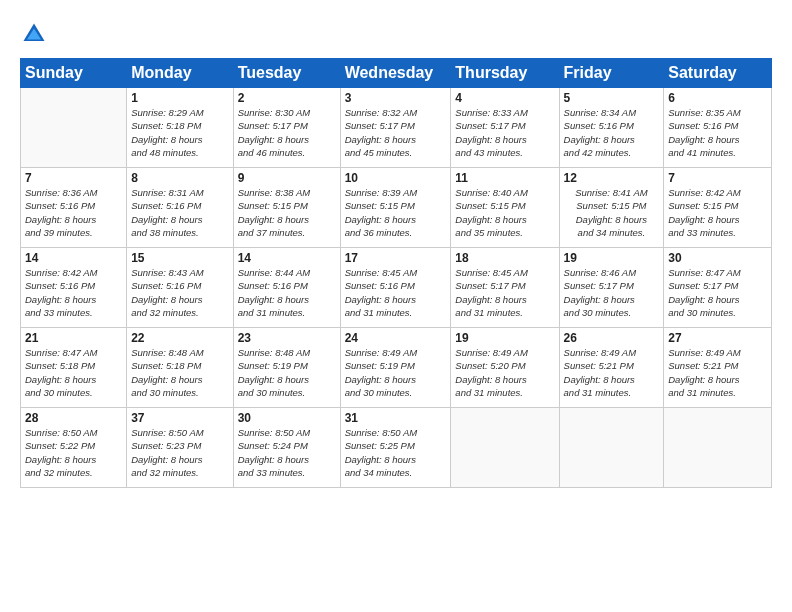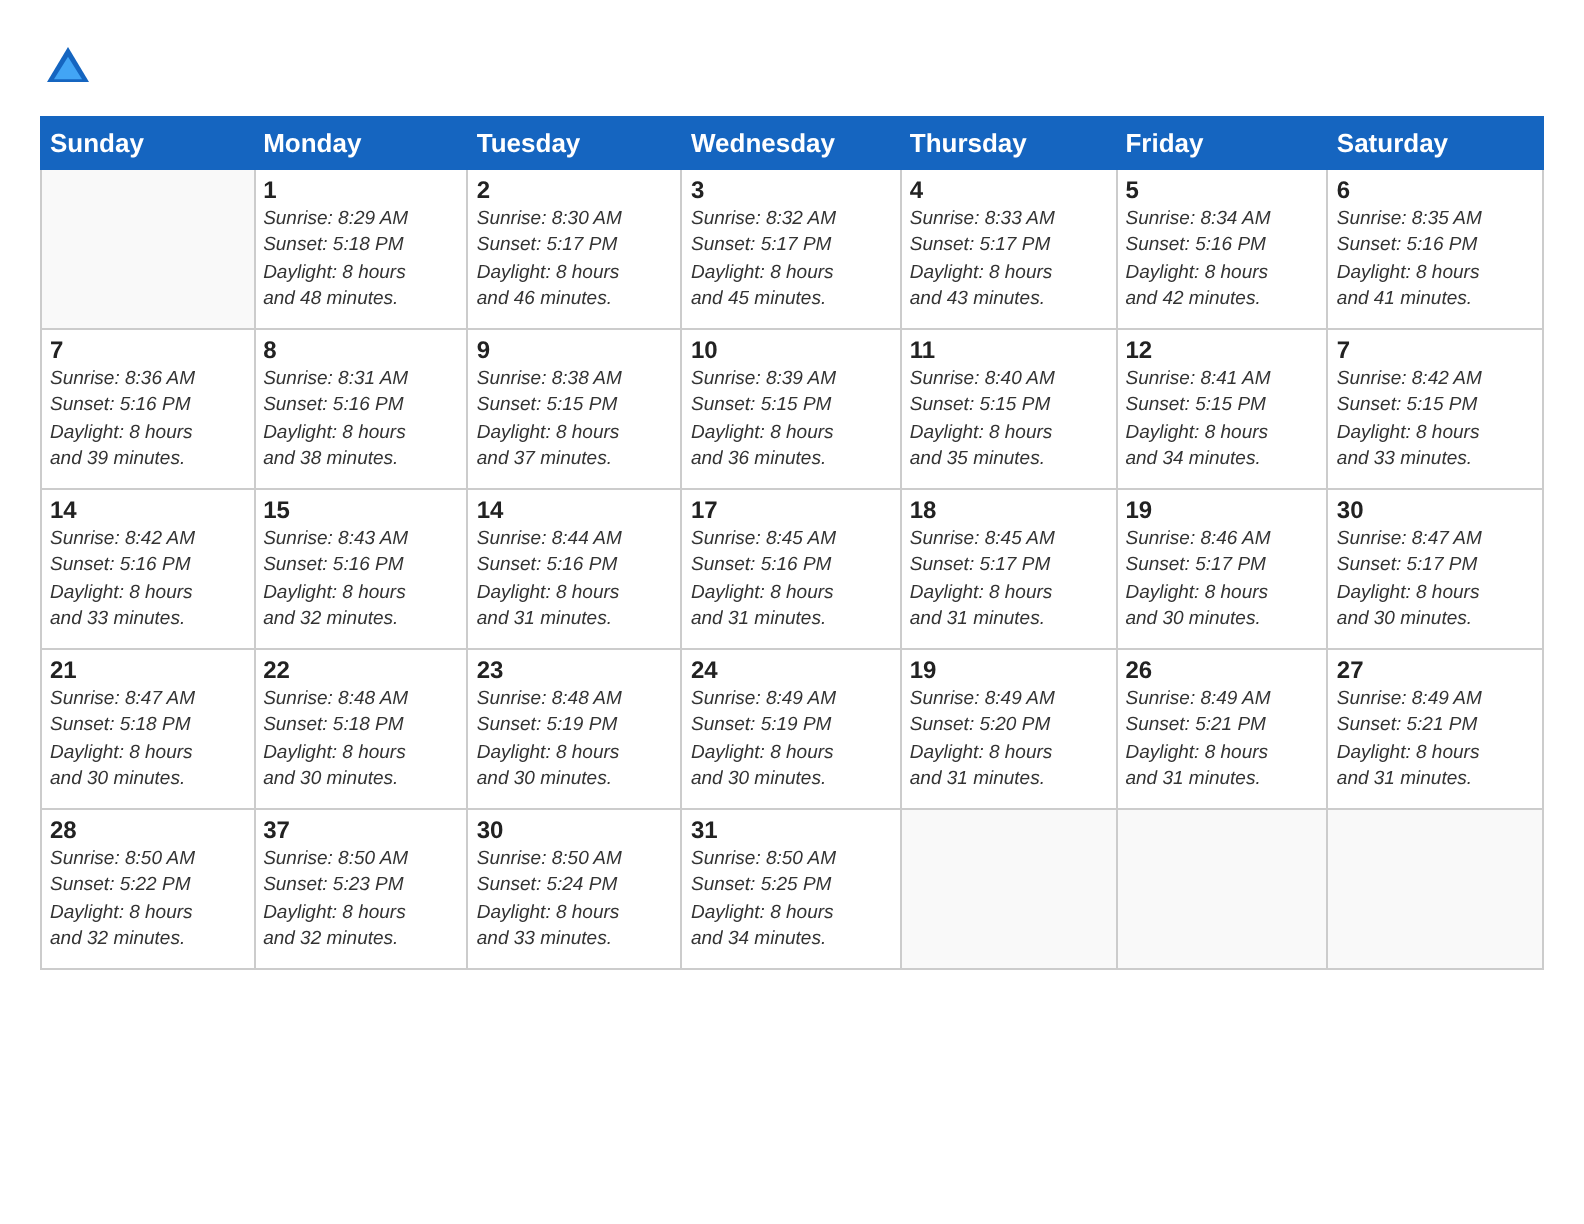--- a/index.html
+++ b/index.html
@@ -58,21 +58,21 @@
       width: 100%;
       border-collapse: collapse;
       font-size: 10.5px;
     }
     .calendar th {
       background: #1565c0;
       color: #fff;
       padding: 5px 4px;
       text-align: left;
       font-weight: bold;
-      font-size: 13px;
+      font-size: 16px;
       border: 1px solid #1565c0;
     }
     .calendar td {
       border: 1px solid #ccc;
       vertical-align: top;
       padding: 3px 4px;
       width: 113px;
       min-height: 80px;
       height: 80px;
     }
@@ -203,21 +203,21 @@
           </td>
           <td>
             <span class="day-number">11</span>
             <div class="day-info" style="white-space: pre-line;">Sunrise: 8:40 AM
 Sunset: 5:15 PM
 Daylight: 8 hours
 and 35 minutes.</div>
           </td>
           <td>
             <span class="day-number">12</span>
-            <div class="day-info" style="white-space: pre-line;">Sunrise: 8:41 AM
+            <div class="day-info" style="white-space: pre-line; text-align: center;">Sunrise: 8:41 AM
 Sunset: 5:15 PM
 Daylight: 8 hours
 and 34 minutes.</div>
           </td>
           <td>
             <span class="day-number">7</span>
             <div class="day-info" style="white-space: pre-line;">Sunrise: 8:42 AM
 Sunset: 5:15 PM
 Daylight: 8 hours
 and 33 minutes.</div>

